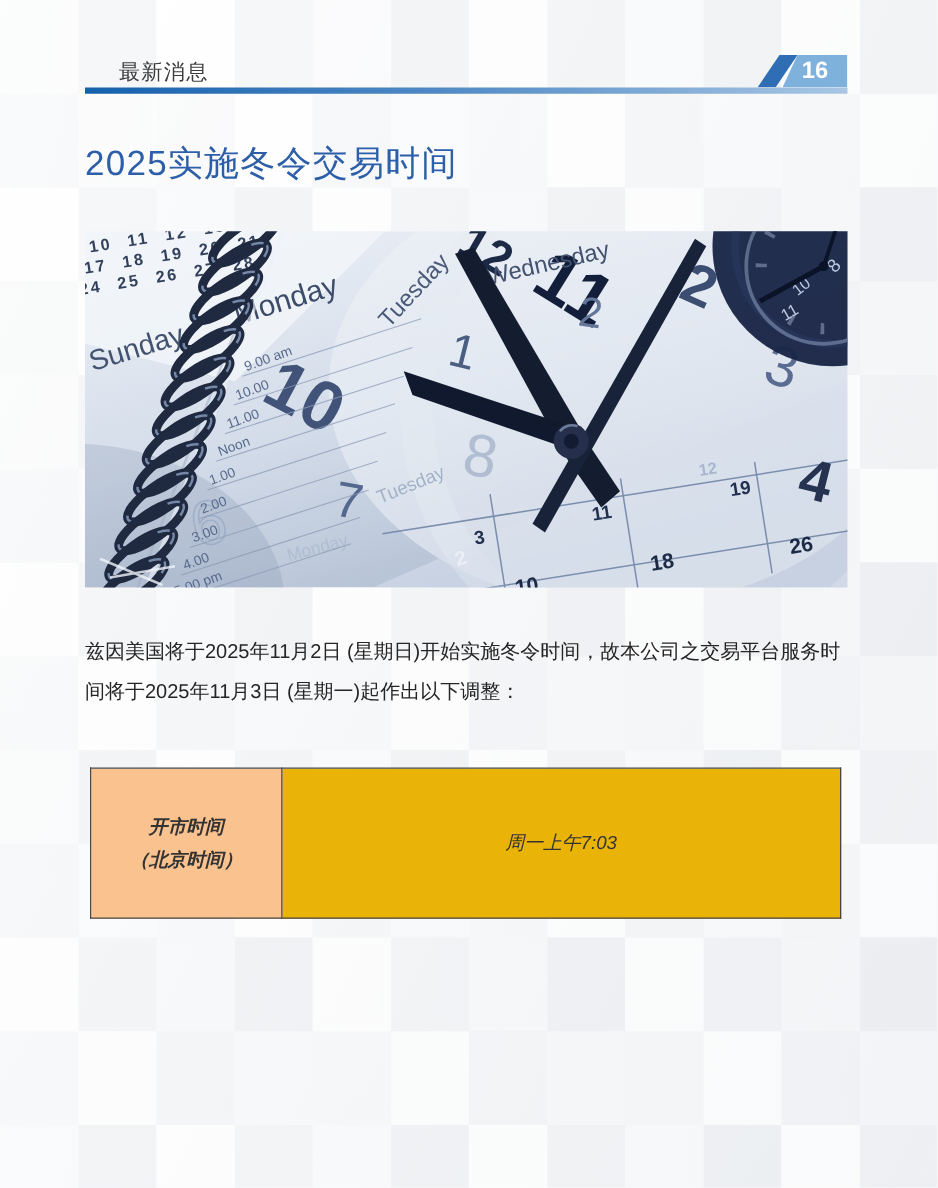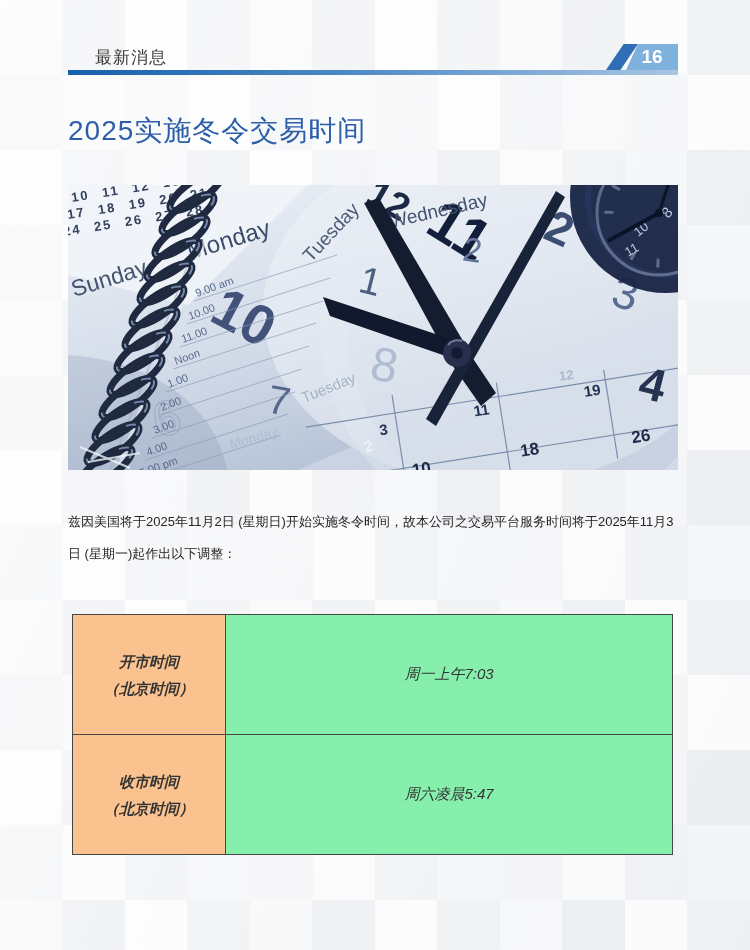--- a/index.html
+++ b/index.html
@@ -24,26 +24,26 @@
         clip-path:polygon(23% 0,100% 0,100% 100%,0 100%);
         color:#fff;font-size:19px;font-weight:bold;text-align:center;line-height:26px;}
   
   .article-title{position:absolute;left:68px;top:112px;font-size:28px;font-weight:normal;color:#2d5fa9;letter-spacing:1px;}
   
   .photo{position:absolute;left:68px;top:185px;width:610px;height:285px;}
   .photo svg{display:block;}
   .photo text{font-family:"Liberation Sans","DejaVu Sans",sans-serif;}
   .wk{word-spacing:7px;letter-spacing:2px;font-weight:bold;}
   
-  .article-body{position:absolute;left:68px;top:506px;width:612px;font-size:13px;line-height:32px;color:#252525;}
+  .article-body{position:absolute;left:68px;top:506px;width:612px;font-size:16px;line-height:32px;color:#252525;}
   
   table.times{position:absolute;left:72px;top:614px;width:601px;border-collapse:collapse;table-layout:fixed;font-style:italic;}
   table.times td{border:1px solid #474747;height:117px;text-align:center;vertical-align:middle;}
   td.hd{width:150px;background:#f9c28f;font-weight:bold;font-size:15px;color:#333;line-height:27px;}
-  td.val{background:#86efac;font-size:15px;color:#333;}
+  td.val{background:#eab308;font-size:15px;color:#333;}
 </style>
 </head>
 <body>
 
 <div class="section-label">最新消息</div>
 
 <div class="page-badge">
   <div class="badge-stripe"></div>
   <div class="badge-plate">16</div>
 </div>
@@ -225,21 +225,14 @@
 
 <table class="times">
   <tbody>
     <tr>
       <td class="hd">
         <div>开市时间</div>
         <div>（北京时间）</div>
       </td>
       <td class="val">周一上午7:03</td>
     </tr>
-    <tr>
-      <td class="hd">
-        <div>收市时间</div>
-        <div>（北京时间）</div>
-      </td>
-      <td class="val">周六凌晨5:47</td>
-    </tr>
   </tbody>
 </table>
 
 </body></html>

